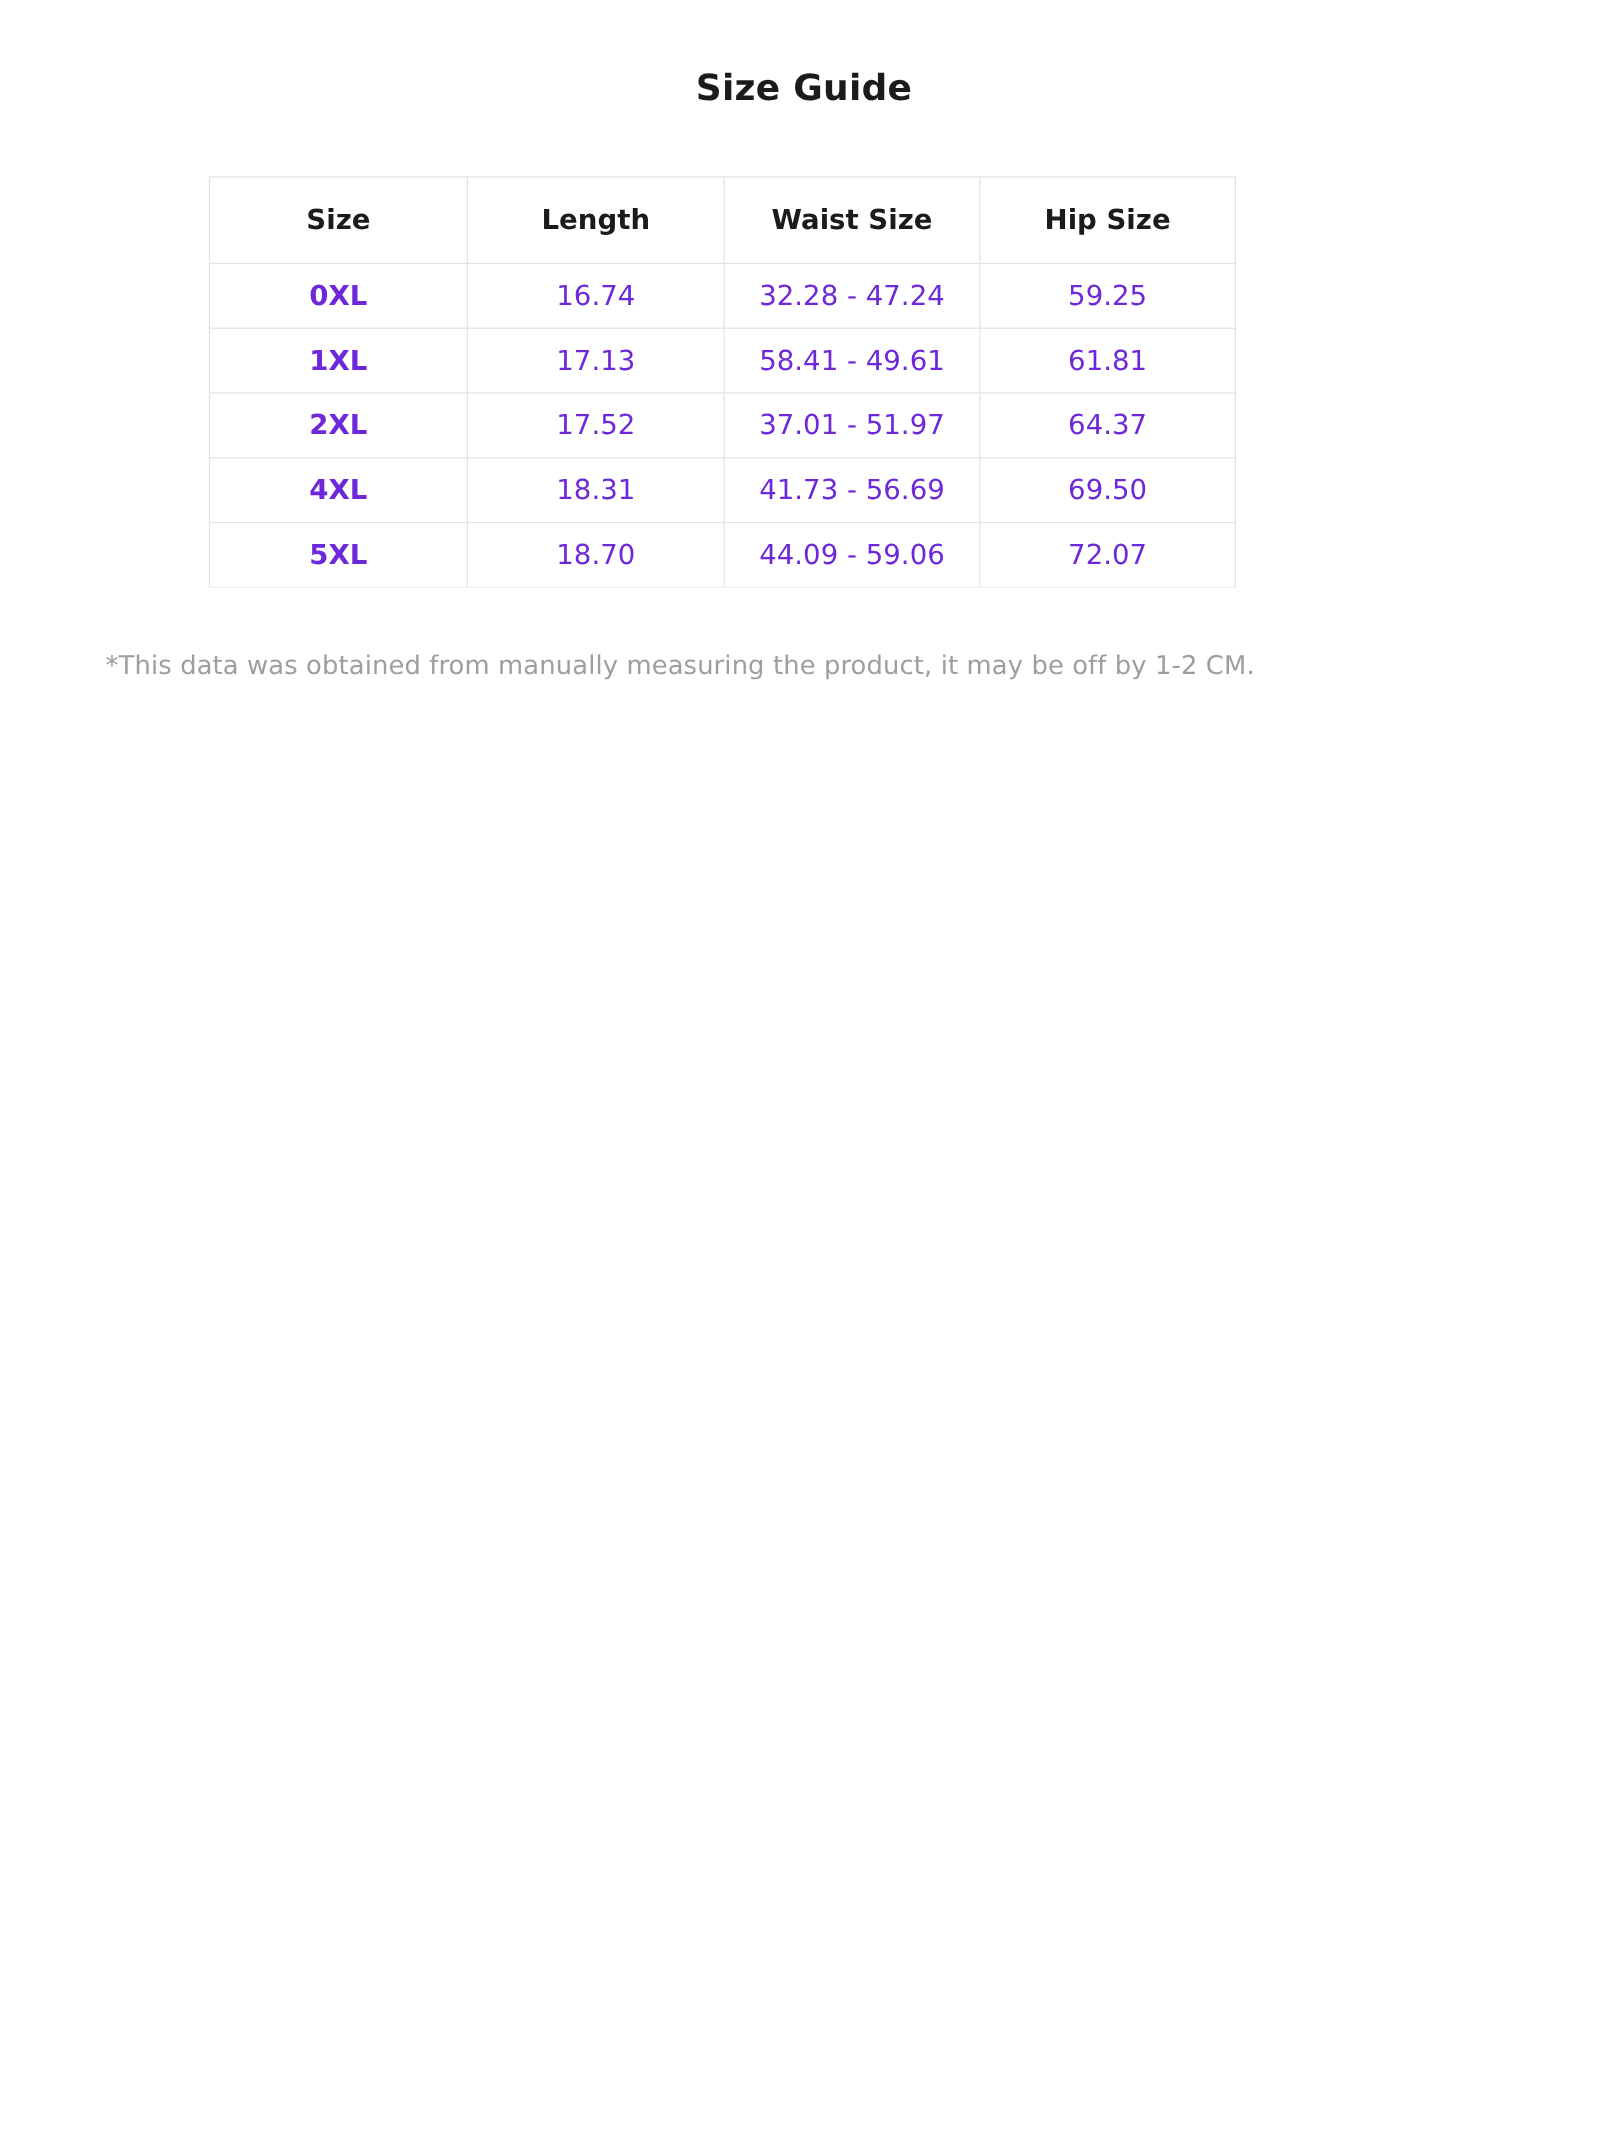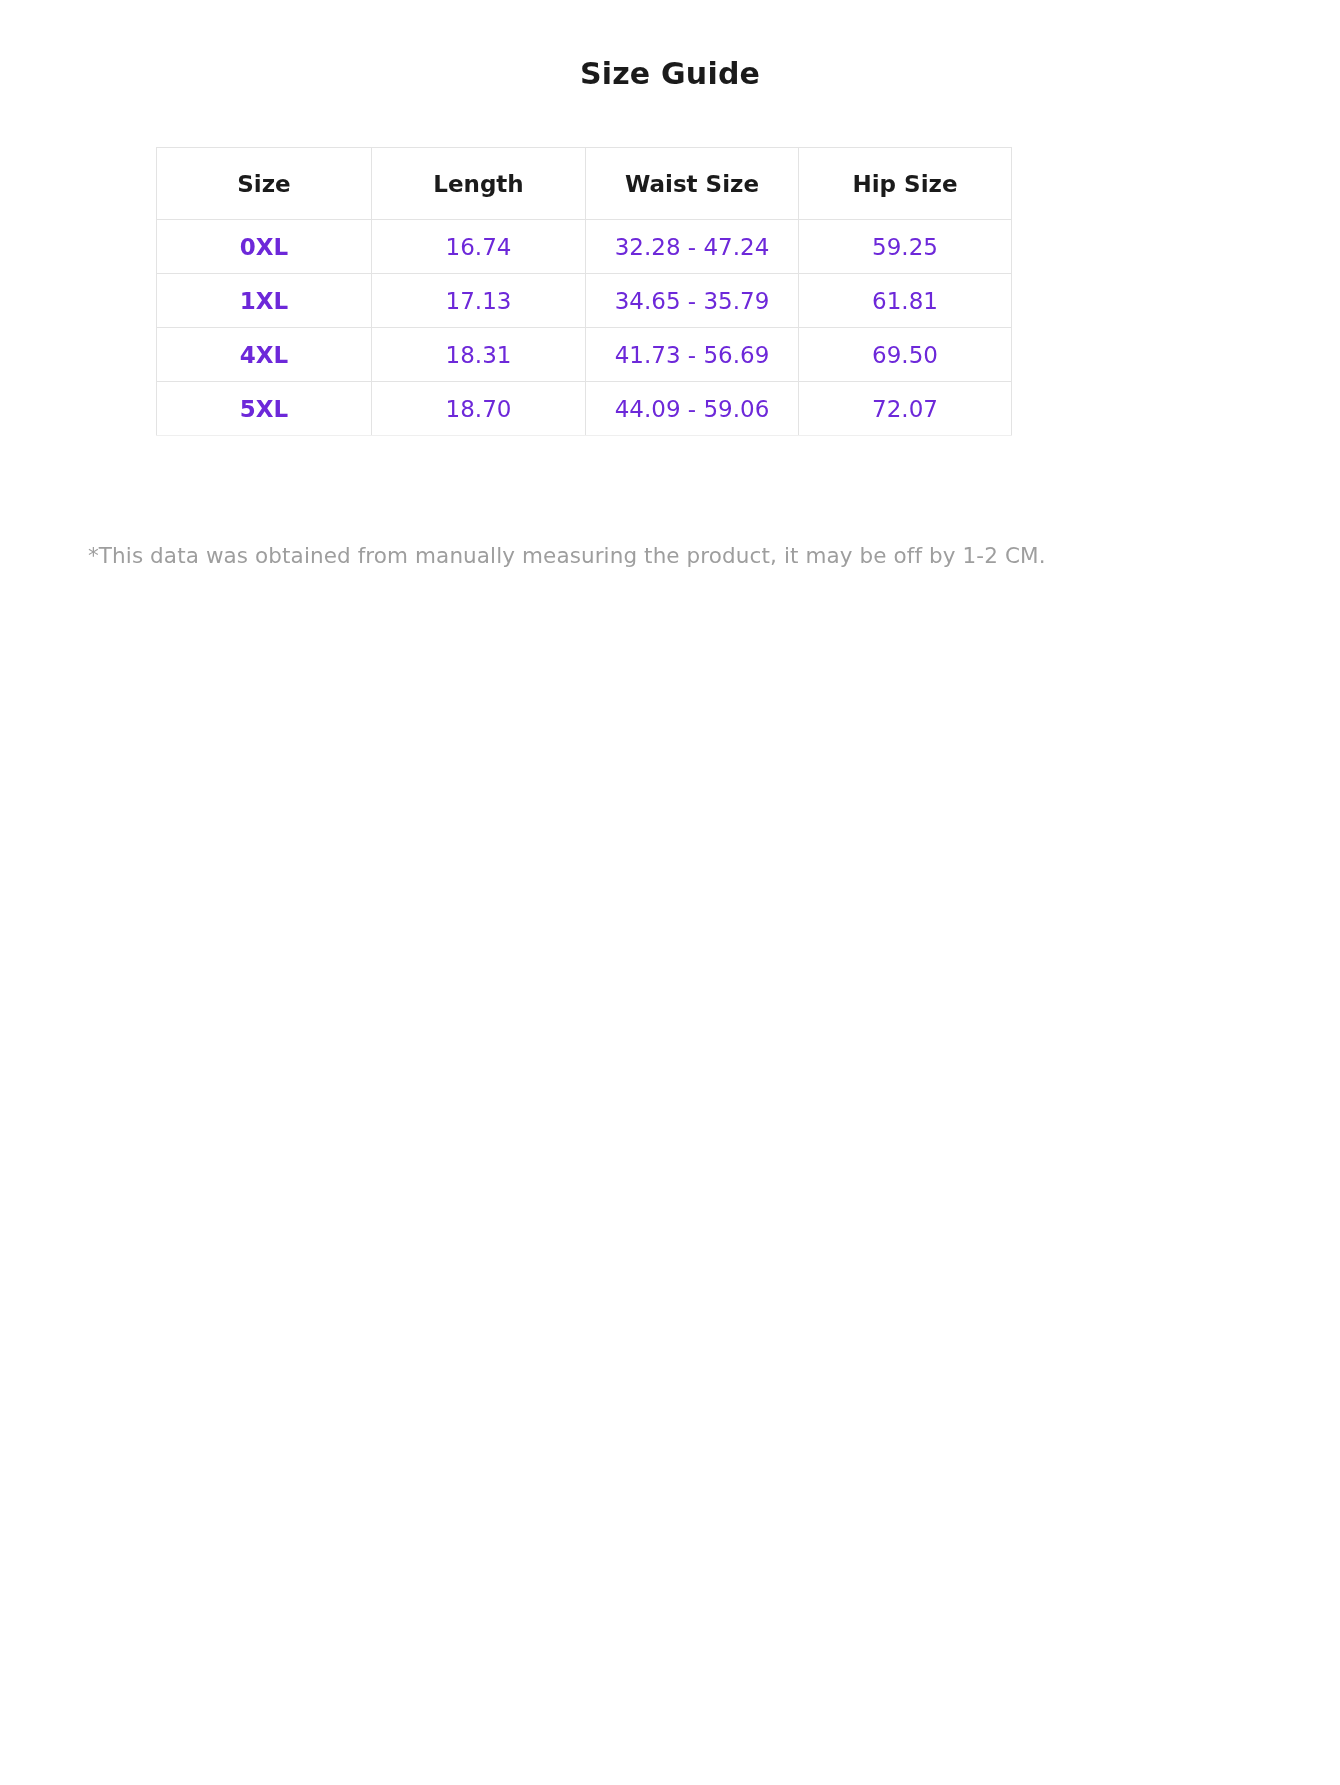--- a/index.html
+++ b/index.html
@@ -32,21 +32,21 @@
     font-size: 30px;
     font-weight: bold;
     letter-spacing: 0.2px;
     color: #1b1b1b;
     line-height: 1.2;
   }
 
   .size-table-wrap {
     position: absolute;
     top: 147px;
-    left: 156px;
+    left: 174px;
     width: 855px;
   }
 
   table.size-table {
     border-collapse: collapse;
     width: 855px;
     table-layout: fixed;
     background: #ffffff;
   }
 
@@ -123,22 +123,28 @@
       <tbody>
         <tr>
           <td class="size-cell">0XL</td>
           <td>16.74</td>
           <td>32.28 - 47.24</td>
           <td>59.25</td>
         </tr>
         <tr>
           <td class="size-cell">1XL</td>
           <td>17.13</td>
-          <td>34.65 - 35.79</td>
+          <td>58.41 - 49.61</td>
           <td>61.81</td>
+        </tr>
+        <tr>
+          <td class="size-cell">2XL</td>
+          <td>17.52</td>
+          <td>37.01 - 51.97</td>
+          <td>64.37</td>
         </tr>
         <tr>
           <td class="size-cell">4XL</td>
           <td>18.31</td>
           <td>41.73 - 56.69</td>
           <td>69.50</td>
         </tr>
         <tr>
           <td class="size-cell">5XL</td>
           <td>18.70</td>

